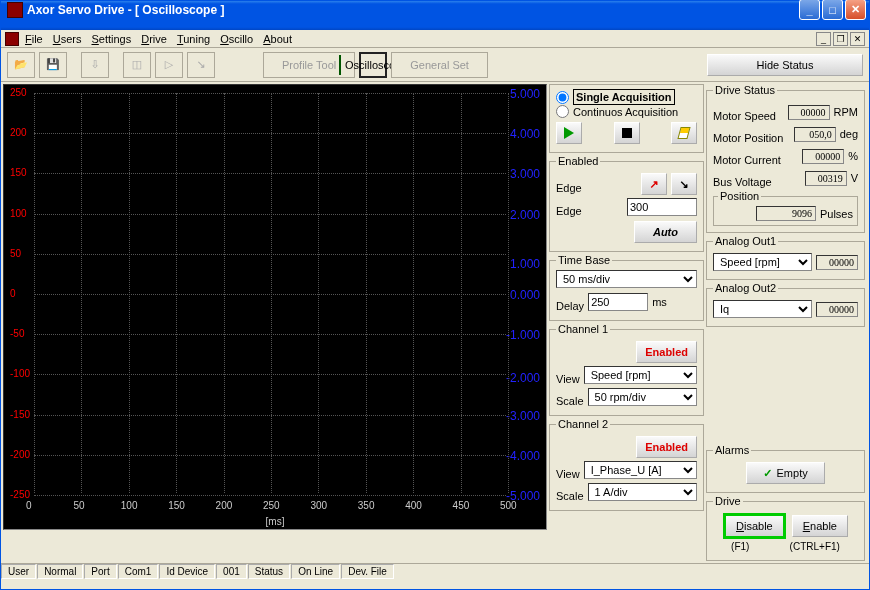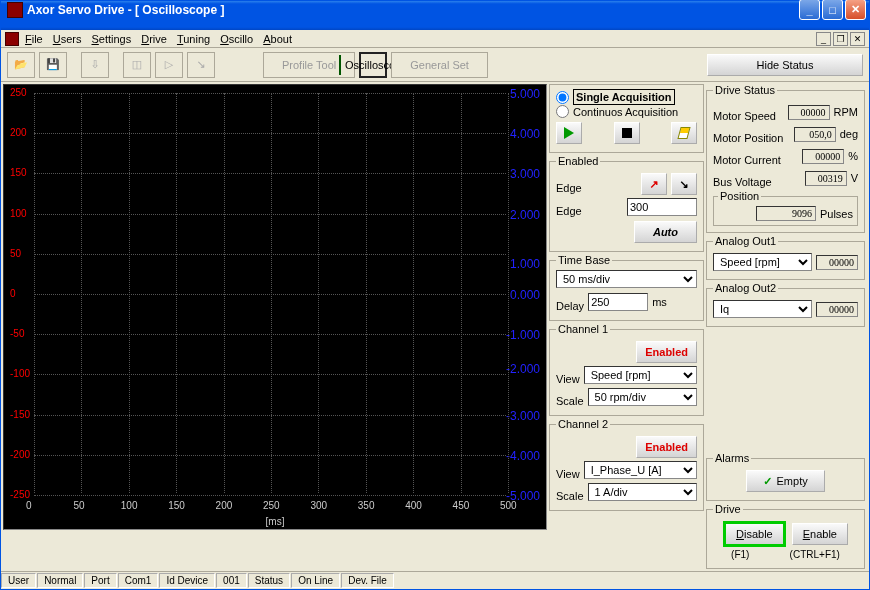--- a/index.html
+++ b/index.html
@@ -65,21 +65,21 @@
 .chk { color: #090; font-weight: bold; margin-right: 4px; }
 
 select, input[type=text] { border: 1px inset #888; background: #fff; font-size: 11px; height: 18px; padding: 0 2px; }
 select { width: 100%; }
 
 .hide-status { border: 1px outset #fff; background: linear-gradient(#fafafa, #d4d4d4); text-align: center; padding: 4px; }
 .disable-btn { border: 3px solid #0c0; padding: 4px 10px; background: linear-gradient(#fafafa, #d4d4d4); }
 .enable-btn { border: 1px outset #fff; padding: 4px 10px; background: linear-gradient(#fafafa, #d4d4d4); }
 .shortcut { text-align: center; font-size: 10px; }
 
-.statusbar { height: 18px; border-top: 1px solid #aca899; display: flex; align-items: center; }
+.statusbar { height: 26px; border-top: 1px solid #aca899; display: flex; align-items: flex-start; }
 .sb-cell { border: 1px inset #fff; padding: 1px 6px; font-size: 10px; margin-right: 1px; }
 
 .pos-group { border: 1px solid #aca899; margin-top: 2px; padding: 2px 4px; }
 </style>
 </head>
 <body>
 
 <div class="window">
   <div class="titlebar">
     <div class="titlebar-icon"></div>
@@ -149,21 +149,21 @@
           <div class="y-l" style="top: 162.8px;">50</div>
           <div class="y-r" style="top: 162.8px; margin-top: 9px;">1.000</div>
           <div class="grid-line grid-h" style="top: 209px;"></div>
           <div class="y-l" style="top: 203px;">0</div>
           <div class="y-r" style="top: 203px;">0.000</div>
           <div class="grid-line grid-h" style="top: 249.2px;"></div>
           <div class="y-l" style="top: 243.2px;">-50</div>
           <div class="y-r" style="top: 243.2px;">-1.000</div>
           <div class="grid-line grid-h" style="top: 289.4px;"></div>
           <div class="y-l" style="top: 283.4px;">-100</div>
-          <div class="y-r" style="top: 277px; margin-left: 40px;">-2.000</div>
+          <div class="y-r" style="top: 286px; margin-left: 40px;">-2.000</div>
           <div class="grid-line grid-h" style="top: 329.6px;"></div>
           <div class="y-l" style="top: 323.6px;">-150</div>
           <div class="y-r" style="top: 323.6px;">-3.000</div>
           <div class="grid-line grid-h" style="top: 369.8px;"></div>
           <div class="y-l" style="top: 363.8px;">-200</div>
           <div class="y-r" style="top: 363.8px;">-4.000</div>
           <div class="grid-line grid-h" style="top: 410px;"></div>
           <div class="y-l" style="top: 404px;">-250</div>
           <div class="y-r" style="top: 404px;">-5.000</div>
           <div class="grid-line grid-v" style="left: 30px;"></div>

